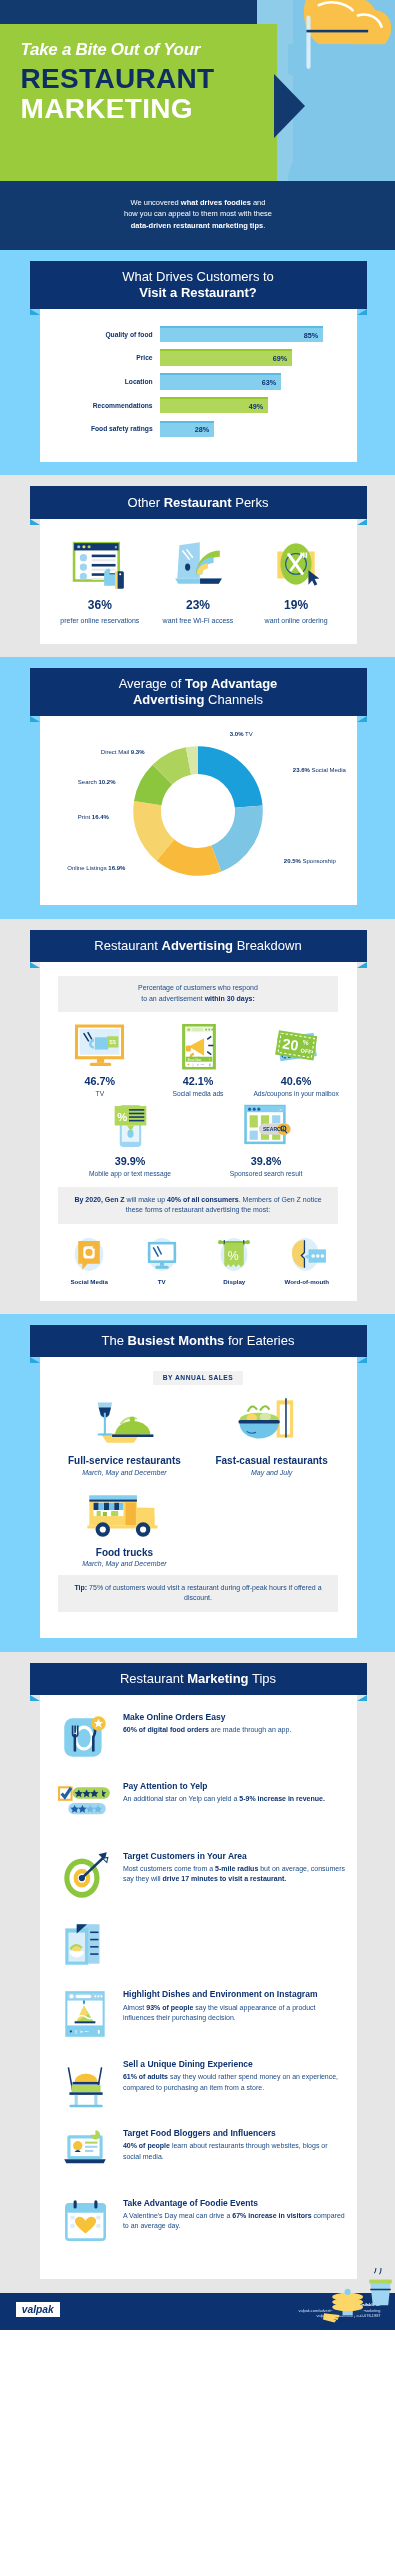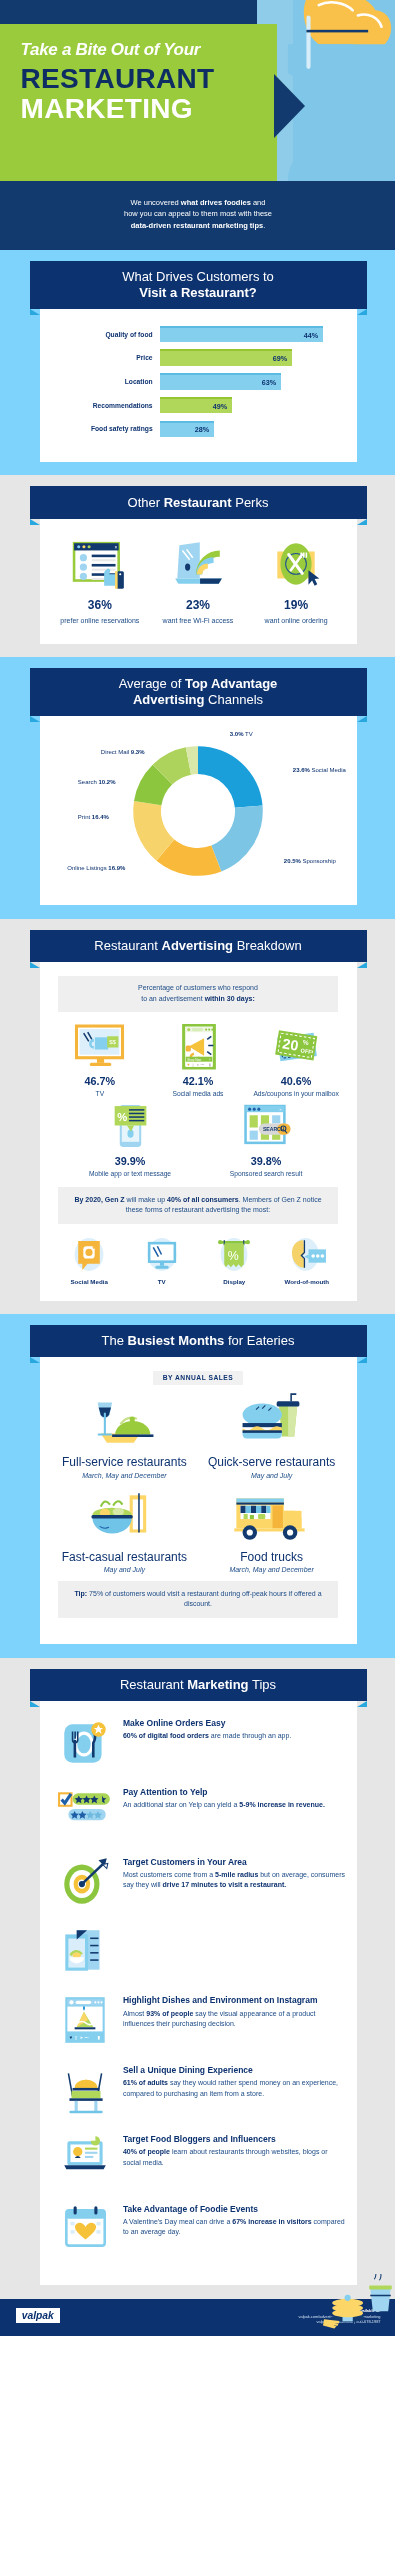--- a/index.html
+++ b/index.html
@@ -157,21 +157,21 @@
   
   .pill {
     display:inline-block; background:#f1f1f1; color:#0d3270;
     font-size:6.7px; font-weight:bold; letter-spacing:0.5px;
     padding:3.6px 9.3px; margin: 0 auto 7.2px; 
   }
   .center { text-align:center; }
   .months-grid { display:flex; flex-wrap: wrap; }
   .month-cell { width: 50%; text-align:center; margin-bottom: 8.2px; }
   .month-icon { height: 58px; display:flex; align-items:flex-end; justify-content:center; margin-bottom: 5.2px;}
-  .month-title { font-size: 12px; font-weight: normal; color:#0d3270; margin-bottom: 2.1px;}
+  .month-title { font-size: 10px; font-weight: bold; color:#0d3270; margin-bottom: 2.1px;}
   .month-sub { font-size: 7px; font-style: italic; color:#1b4a86; font-weight:300;}
 
   
   .tip-row { display:flex; align-items:flex-start; margin-bottom: 13.4px; }
   .tip-icon { width: 68px; min-width:68px; height: 56px; display:flex; align-items:center; justify-content:center;}
   .tip-text { padding-left: 4.1px; padding-top: 3.1px;}
   .tip-title { font-size: 8.5px; font-weight: bold; color:#0d3270; line-height:1.2; margin-bottom: 3.1px;}
   .tip-title i { font-style: italic; }
   .tip-body { font-size: 7px; color:#1b4a86; line-height:1.5; font-weight: 300;}
   .tip-body b { font-weight: bold; color:#0d3270; }
@@ -222,39 +222,39 @@
   <div class="band band-lightblue">
     <div class="sec-head">
       <div>What Drives Customers to</div>
       <b>Visit a Restaurant?</b>
     </div>
     <div class="sec-body">
       <div class="barchart" id="barchart">
           <div class="bar-row">
             <div class="bar-label">Quality of food</div>
             <div class="bar-track">
-              <div class="bar-fill blue" style="width: 163px;">44%</div>
+              <div class="bar-fill blue" style="width: 163px;">85%</div>
             </div>
           </div>
           <div class="bar-row">
             <div class="bar-label">Price</div>
             <div class="bar-track">
               <div class="bar-fill green" style="width: 132px;">69%</div>
             </div>
           </div>
           <div class="bar-row">
             <div class="bar-label">Location</div>
             <div class="bar-track">
               <div class="bar-fill blue" style="width: 121px;">63%</div>
             </div>
           </div>
           <div class="bar-row">
             <div class="bar-label">Recommendations</div>
             <div class="bar-track">
-              <div class="bar-fill green" style="width: 72px;">49%</div>
+              <div class="bar-fill green" style="width: 108px;">49%</div>
             </div>
           </div>
           <div class="bar-row">
             <div class="bar-label">Food safety ratings</div>
             <div class="bar-track">
               <div class="bar-fill blue" style="width: 54px;">28%</div>
             </div>
           </div>
         </div>
       <svg class="plate-art" viewBox="0 0 150 120">
@@ -582,38 +582,20 @@
               <path d="M72 80 a34 26 0 0 1 68 0 Z" fill="#9acb3c"></path>
               <path d="M82 60 q14 -18 32 -10" stroke="#c6e08a" stroke-width="4" fill="none"></path>
               <rect x="100" y="46" width="10" height="10" rx="4" fill="#9acb3c"></rect>
               <rect x="66" y="80" width="80" height="5" fill="#123a6e"></rect>
             </svg>
           </div>
           <div class="month-title">Full-service restaurants</div>
           <div class="month-sub">March, May and December</div>
         </div>
 
-        <div class="month-cell">
-          <div class="month-icon">
-            <svg width="93" height="57" viewBox="0 0 180 110">
-              <path d="M104 22 h36 l-6 62 h-24 Z" fill="#b6d96a"></path>
-              <path d="M122 22 h18 l-6 62 h-12 Z" fill="#d5e8a5"></path>
-              <rect x="100" y="16" width="44" height="10" rx="3" fill="#123a6e"></rect>
-              <path d="M128 16 v-14 h10" stroke="#123a6e" stroke-width="3" fill="none"></path>
-              <ellipse cx="72" cy="42" rx="38" ry="22" fill="#84cfee"></ellipse>
-              <path d="M60 32 l6 -6 M72 30 l6 -6 M84 34 l6 -6" stroke="#123a6e" stroke-width="2"></path>
-              <rect x="34" y="58" width="76" height="8" fill="#123a6e"></rect>
-              <path d="M34 68 q10 8 19 0 q9 -8 19 0 q9 8 19 0 q9 -8 19 0 v6 h-76 Z" fill="#fcd667"></path>
-              <path d="M34 74 h76 v6 a8 8 0 0 1 -8 8 h-60 a8 8 0 0 1 -8 -8 Z" fill="#84cfee"></path>
-              <rect x="34" y="72" width="76" height="5" fill="#123a6e"></rect>
-            </svg>
-          </div>
-          <div class="month-title">Quick-serve restaurants</div>
-          <div class="month-sub">May and July</div>
-        </div>
 
         <div class="month-cell">
           <div class="month-icon">
             <svg width="93" height="57" viewBox="0 0 180 110">
               <rect x="100" y="14" width="32" height="72" fill="#fcd667"></rect>
               <rect x="106" y="22" width="20" height="58" fill="#fff"></rect>
               <path d="M118 10 v76" stroke="#123a6e" stroke-width="3"></path>
               <ellipse cx="66" cy="52" rx="38" ry="14" fill="#b0d75a"></ellipse>
               <path d="M44 36 q8 -18 18 -4 M68 34 q10 -16 18 -2" stroke="#8cc63f" stroke-width="4" fill="none"></path>
               <ellipse cx="52" cy="48" rx="10" ry="8" fill="#fcd667"></ellipse>

